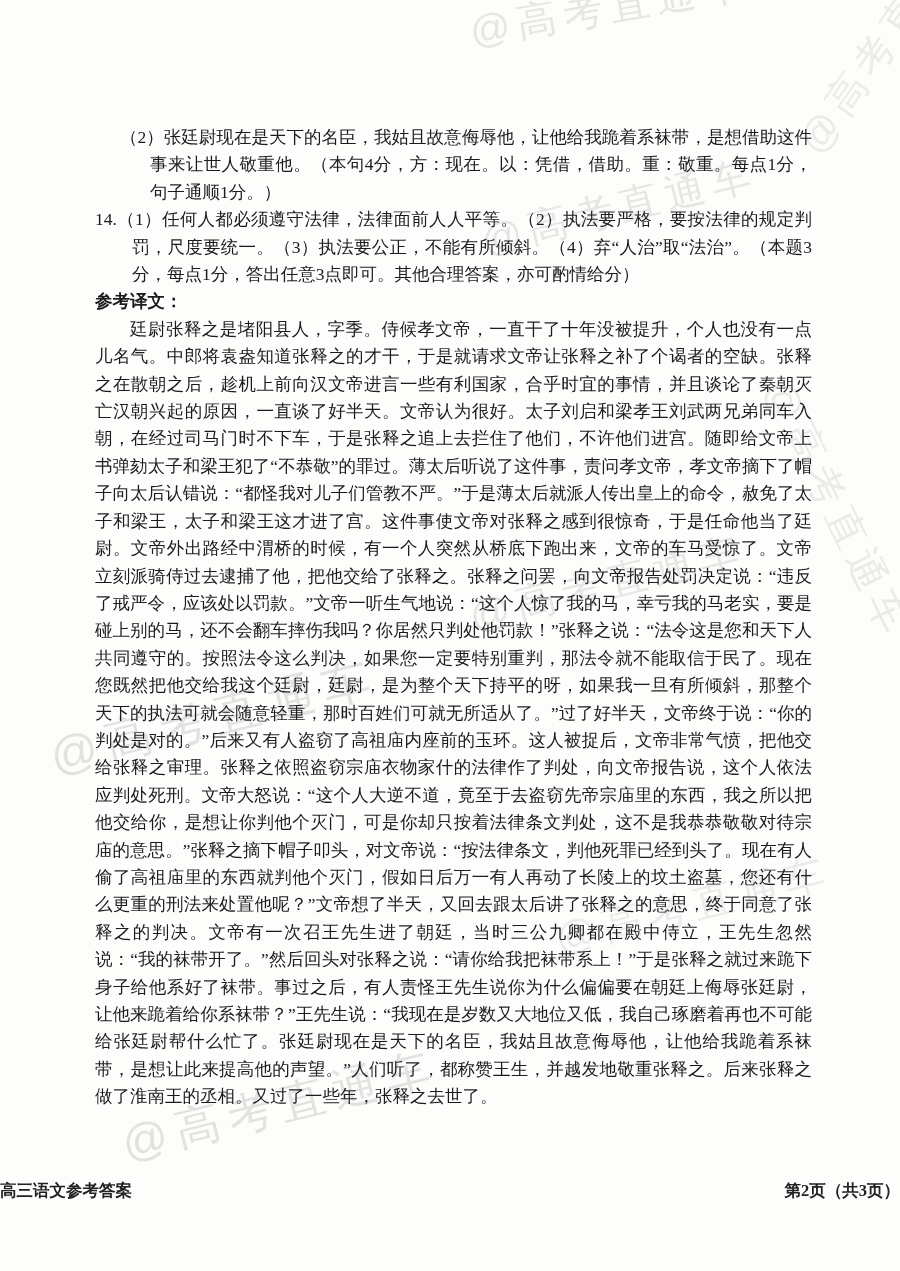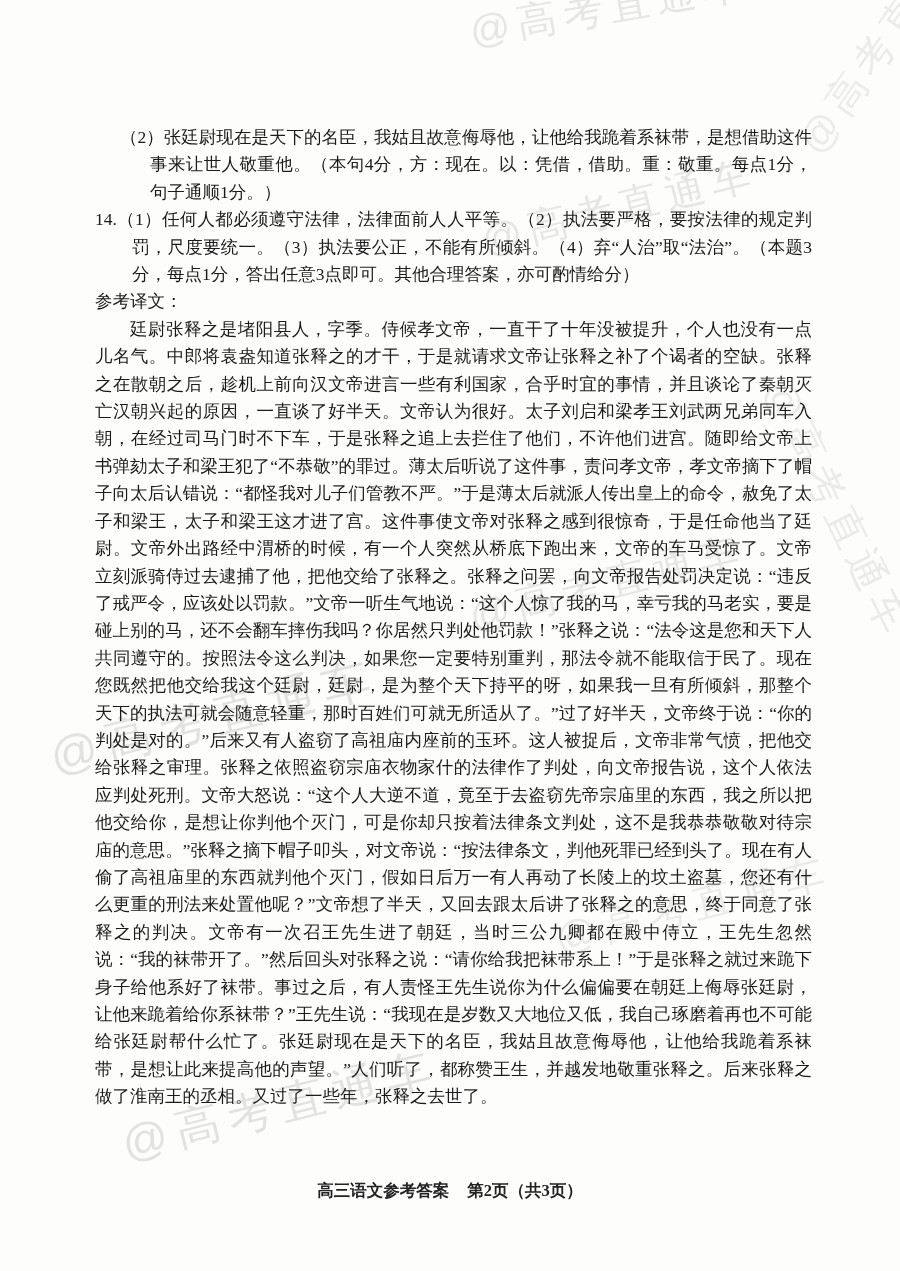--- a/index.html
+++ b/index.html
@@ -26,35 +26,35 @@
   .content p { margin: 0; }
   .item2 {
     padding-left: 55px;
     text-indent: -30px;
   }
   .item14 {
     padding-left: 37px;
     text-indent: -37px;
   }
   .trans-heading {
-    font-weight: normal;
+    font-weight: bold;
   }
   .trans-body {
     text-indent: 2em;
   }
   .item15 {
     margin-top: 1px;
   }
   .footer {
     position: absolute;
     left: 0;
     right: 0;
     top: 1180px;
     display: flex;
-    justify-content: center;
+    justify-content: space-between;
     gap: 18px;
     font-size: 16.5px;
     font-weight: bold;
     color: #222;
   }
   .wm {
     position: absolute;
     font-family: "Liberation Sans", "DejaVu Sans", sans-serif;
     font-size: 40px;
     letter-spacing: 7px;

